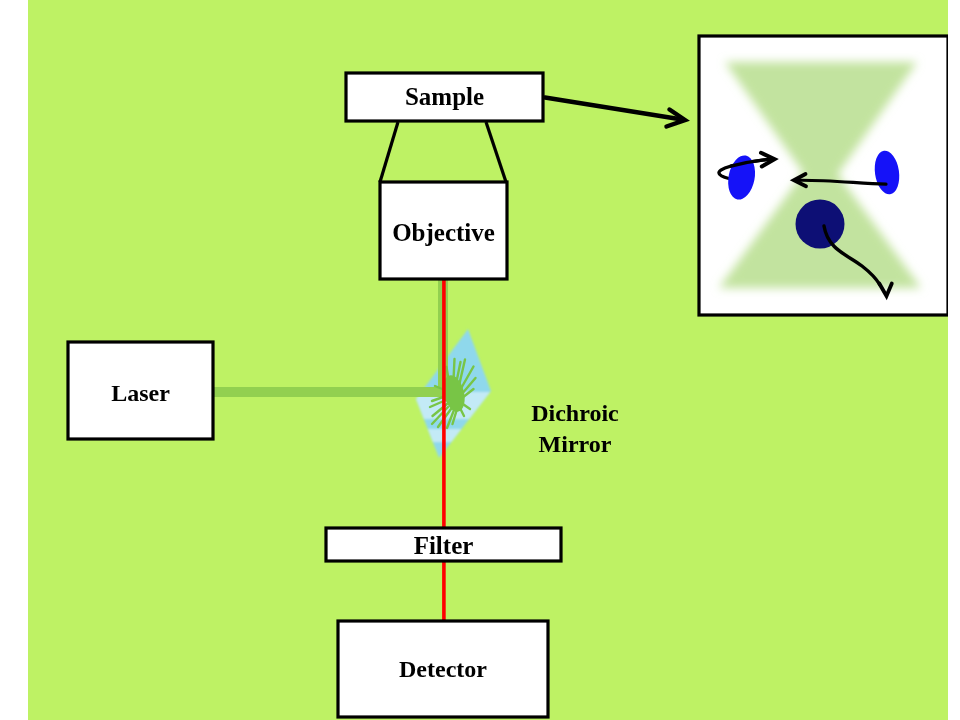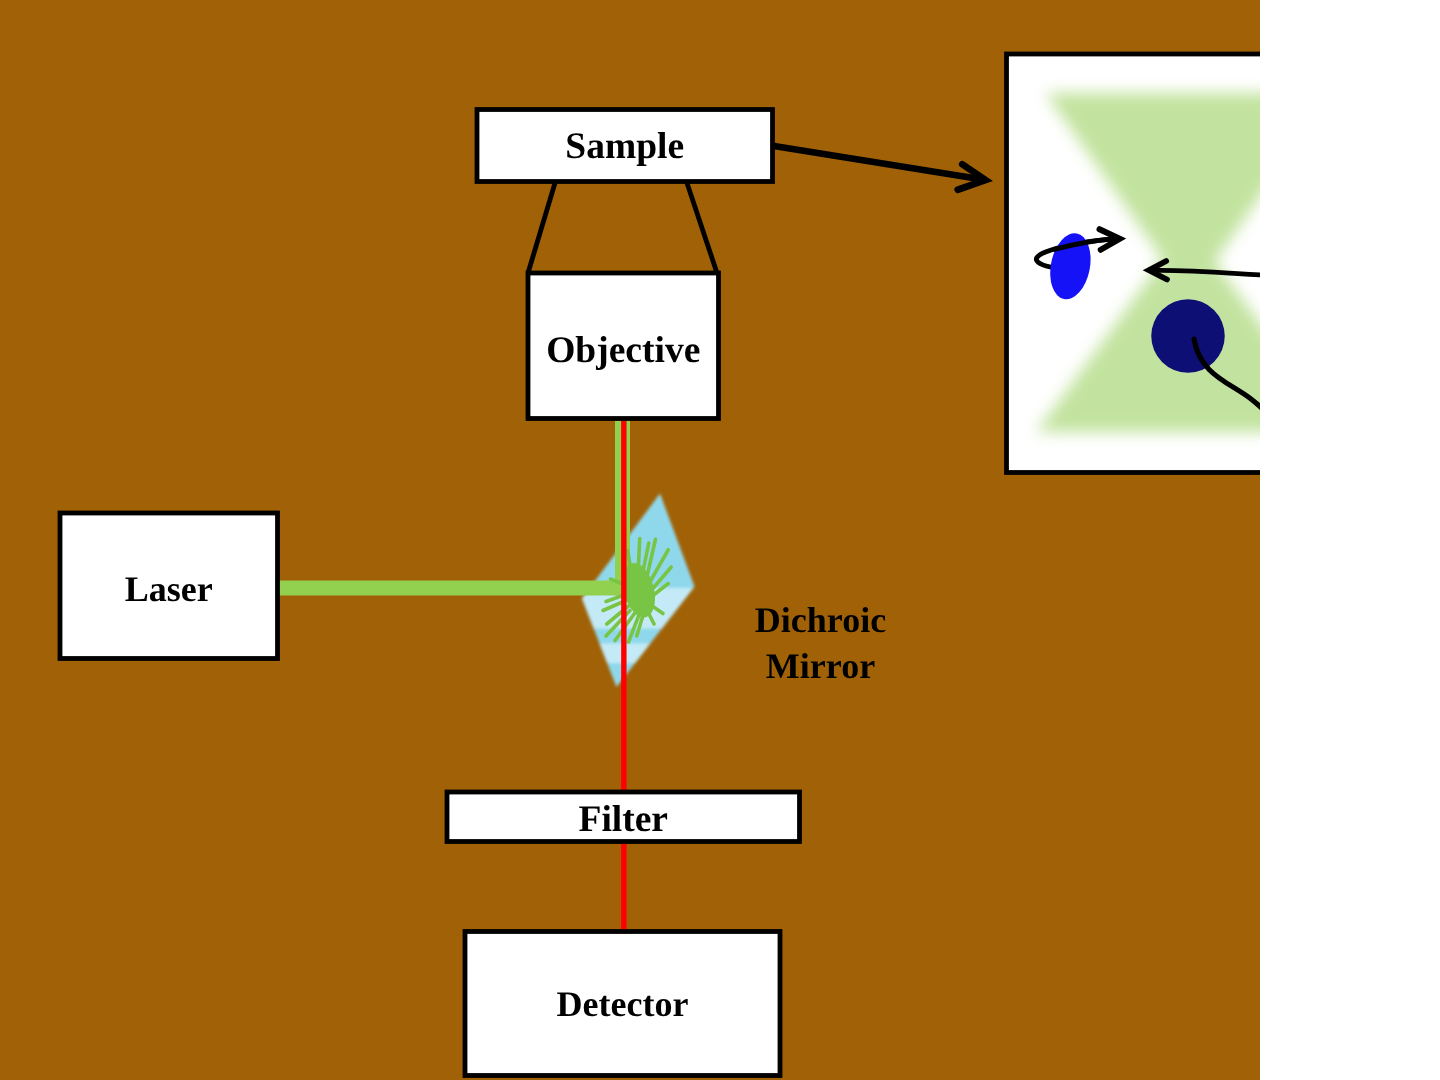--- a/index.html
+++ b/index.html
@@ -1,16 +1,16 @@
 <!DOCTYPE html>
 <html><head>
 <meta charset="utf-8">
 <style>
   html,body{margin:0;padding:0;background:#fff;}
-  .page{position:relative;width:840px;height:720px;background:#a16207;overflow:hidden;}
+  .page{position:relative;width:920px;height:720px;background:#bef264;overflow:hidden;margin-left:28px;}
   svg text{font-family:"Liberation Serif",serif;font-weight:bold;fill:#000;}
 </style>
 </head>
 <body>
 <div class="page">
 <svg width="960" height="720" viewBox="0 0 960 720" xmlns="http://www.w3.org/2000/svg">
   <defs>
     <filter id="soft" x="-30%" y="-30%" width="160%" height="160%">
       <feGaussianBlur stdDeviation="5"></feGaussianBlur>
     </filter>

